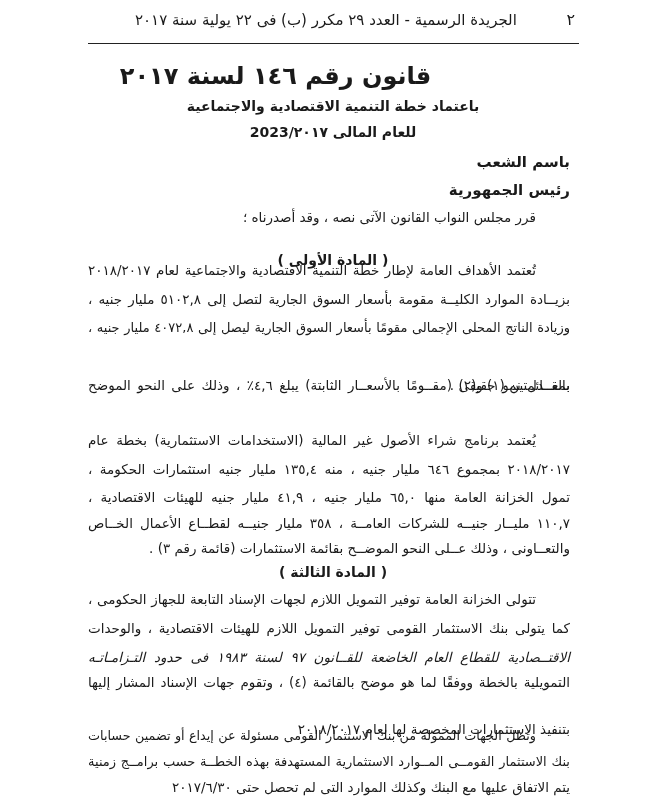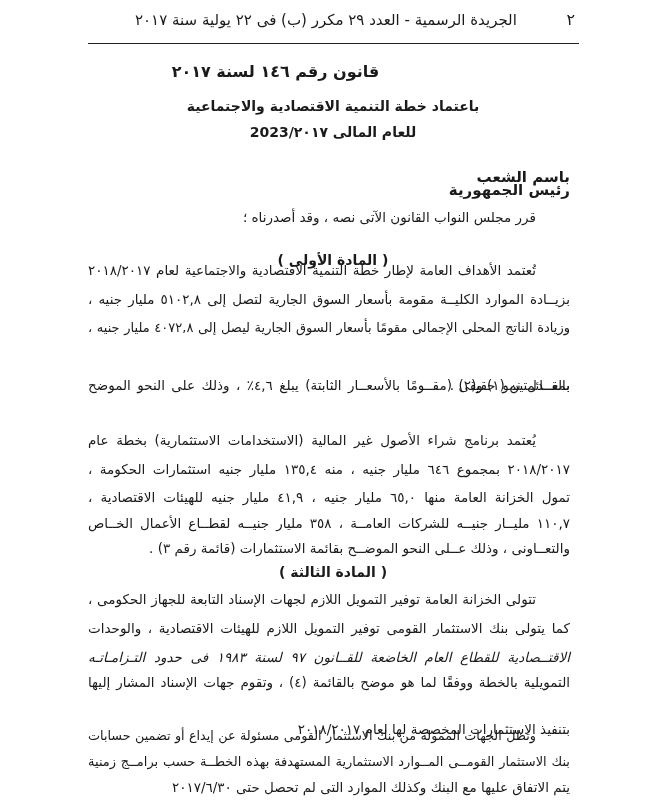--- a/index.html
+++ b/index.html
@@ -44,42 +44,42 @@
       width: 491px;
       height: 0;
       border-top: 1.5px solid #222;
     }
     .law-title {
       position: absolute;
       top: 62px;
       left: 0;
       width: 551px;
       text-align: center;
-      font-size: 16px;
+      font-size: 24px;
       font-weight: bold;
     }
     .law-subtitle {
       position: absolute;
       left: 0;
       width: 666px;
       text-align: center;
       font-size: 14px;
       font-weight: bold;
     }
     .law-subtitle.l1 { top: 98px; }
     .law-subtitle.l2 { top: 124px; }
 
     .left-block {
       position: absolute;
       right: 96px;
       font-size: 15px;
       font-weight: bold;
       direction: rtl;
     }
-    .left-block.people { top: 168px; margin-left: 16px; }
+    .left-block.people { top: 153px; margin-left: 16px; }
     .left-block.president { top: 181px; }
     .line {
       position: absolute;
       right: 96px;
       left: 88px;
       font-size: 13.5px;
       direction: rtl;
       white-space: nowrap;
       text-align: justify;
       text-align-last: justify;

